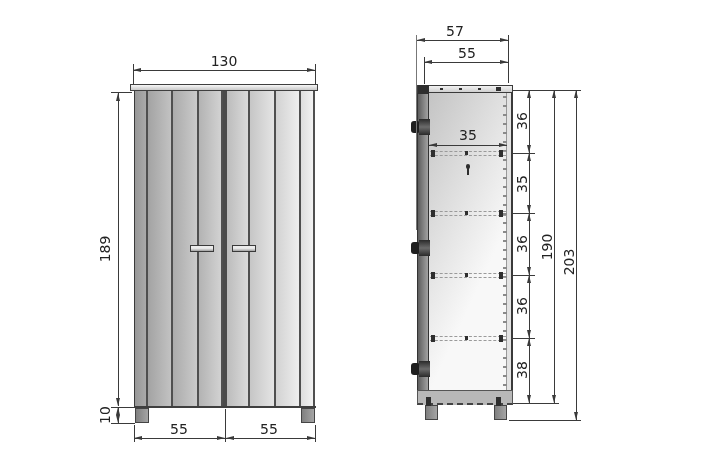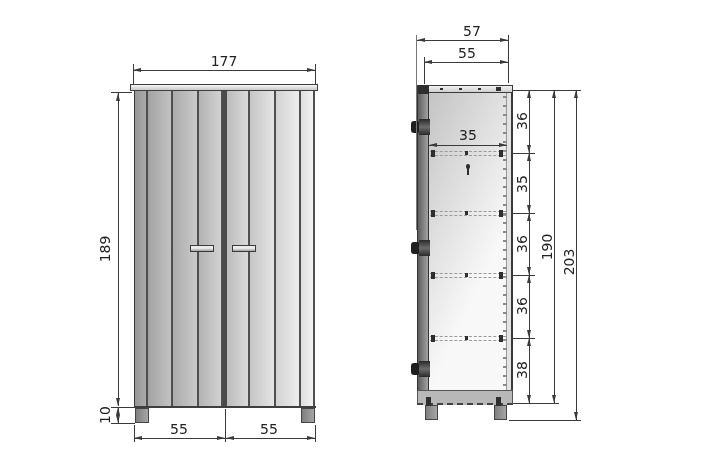--- a/index.html
+++ b/index.html
@@ -53,21 +53,21 @@
     <div class="handle" style="left:232px;top:245px;"></div>
 
     <div class="leg" style="left:135px;top:408px;width:14px;height:15px;"></div>
     <div class="leg" style="left:301px;top:408px;width:14px;height:15px;"></div>
 
     <div class="vl" style="left:133px;top:64px;height:20px;"></div>
     <div class="vl" style="left:315px;top:64px;height:20px;"></div>
     <div class="hl" style="left:133px;top:70px;width:183px;"></div>
     <div class="ar aL" style="left:133px;top:68px;"></div>
     <div class="ar aR" style="left:307px;top:68px;"></div>
-    <div class="dt" style="left:224px;top:61px;">177</div>
+    <div class="dt" style="left:224px;top:61px;">130</div>
 
     <div class="hl" style="left:111px;top:92px;width:21px;"></div>
     <div class="vl" style="left:118px;top:93px;height:313px;"></div>
     <div class="ar aU" style="left:116px;top:93px;"></div>
     <div class="ar aD" style="left:116px;top:398px;"></div>
     <div class="dtv" style="left:105px;top:249px;">189</div>
 
     <div class="hl" style="left:111px;top:407px;width:24px;"></div>
     <div class="hl" style="left:111px;top:423px;width:24px;"></div>
     <div class="vl" style="left:118px;top:407px;height:16px;"></div>
@@ -143,21 +143,21 @@
     <div class="leg" style="left:65px;top:405px;width:13px;height:15px;"></div>
     <div class="leg" style="left:134px;top:405px;width:13px;height:15px;"></div>
     <div class="dot" style="left:66px;top:397px;width:5px;height:9px;"></div>
     <div class="dot" style="left:136px;top:397px;width:5px;height:9px;"></div>
 
     <div class="vl" style="left:56px;top:35px;height:195px;background:#777;"></div>
     <div class="vl" style="left:148px;top:35px;height:48px;"></div>
     <div class="hl" style="left:57px;top:40px;width:92px;"></div>
     <div class="ar aL" style="left:57px;top:38px;"></div>
     <div class="ar aR" style="left:140px;top:38px;"></div>
-    <div class="dt" style="left:112px;top:31px;">57</div>
+    <div class="dt" style="left:95px;top:31px;">57</div>
 
     <div class="vl" style="left:64px;top:57px;height:27px;"></div>
     <div class="hl" style="left:64px;top:62px;width:85px;"></div>
     <div class="ar aL" style="left:64px;top:60px;"></div>
     <div class="ar aR" style="left:140px;top:60px;"></div>
     <div class="dt" style="left:107px;top:53px;">55</div>
 
     <div class="hl" style="left:69px;top:145px;width:78px;"></div>
     <div class="ar aL" style="left:69px;top:143px;"></div>
     <div class="ar aR" style="left:139px;top:143px;"></div>

